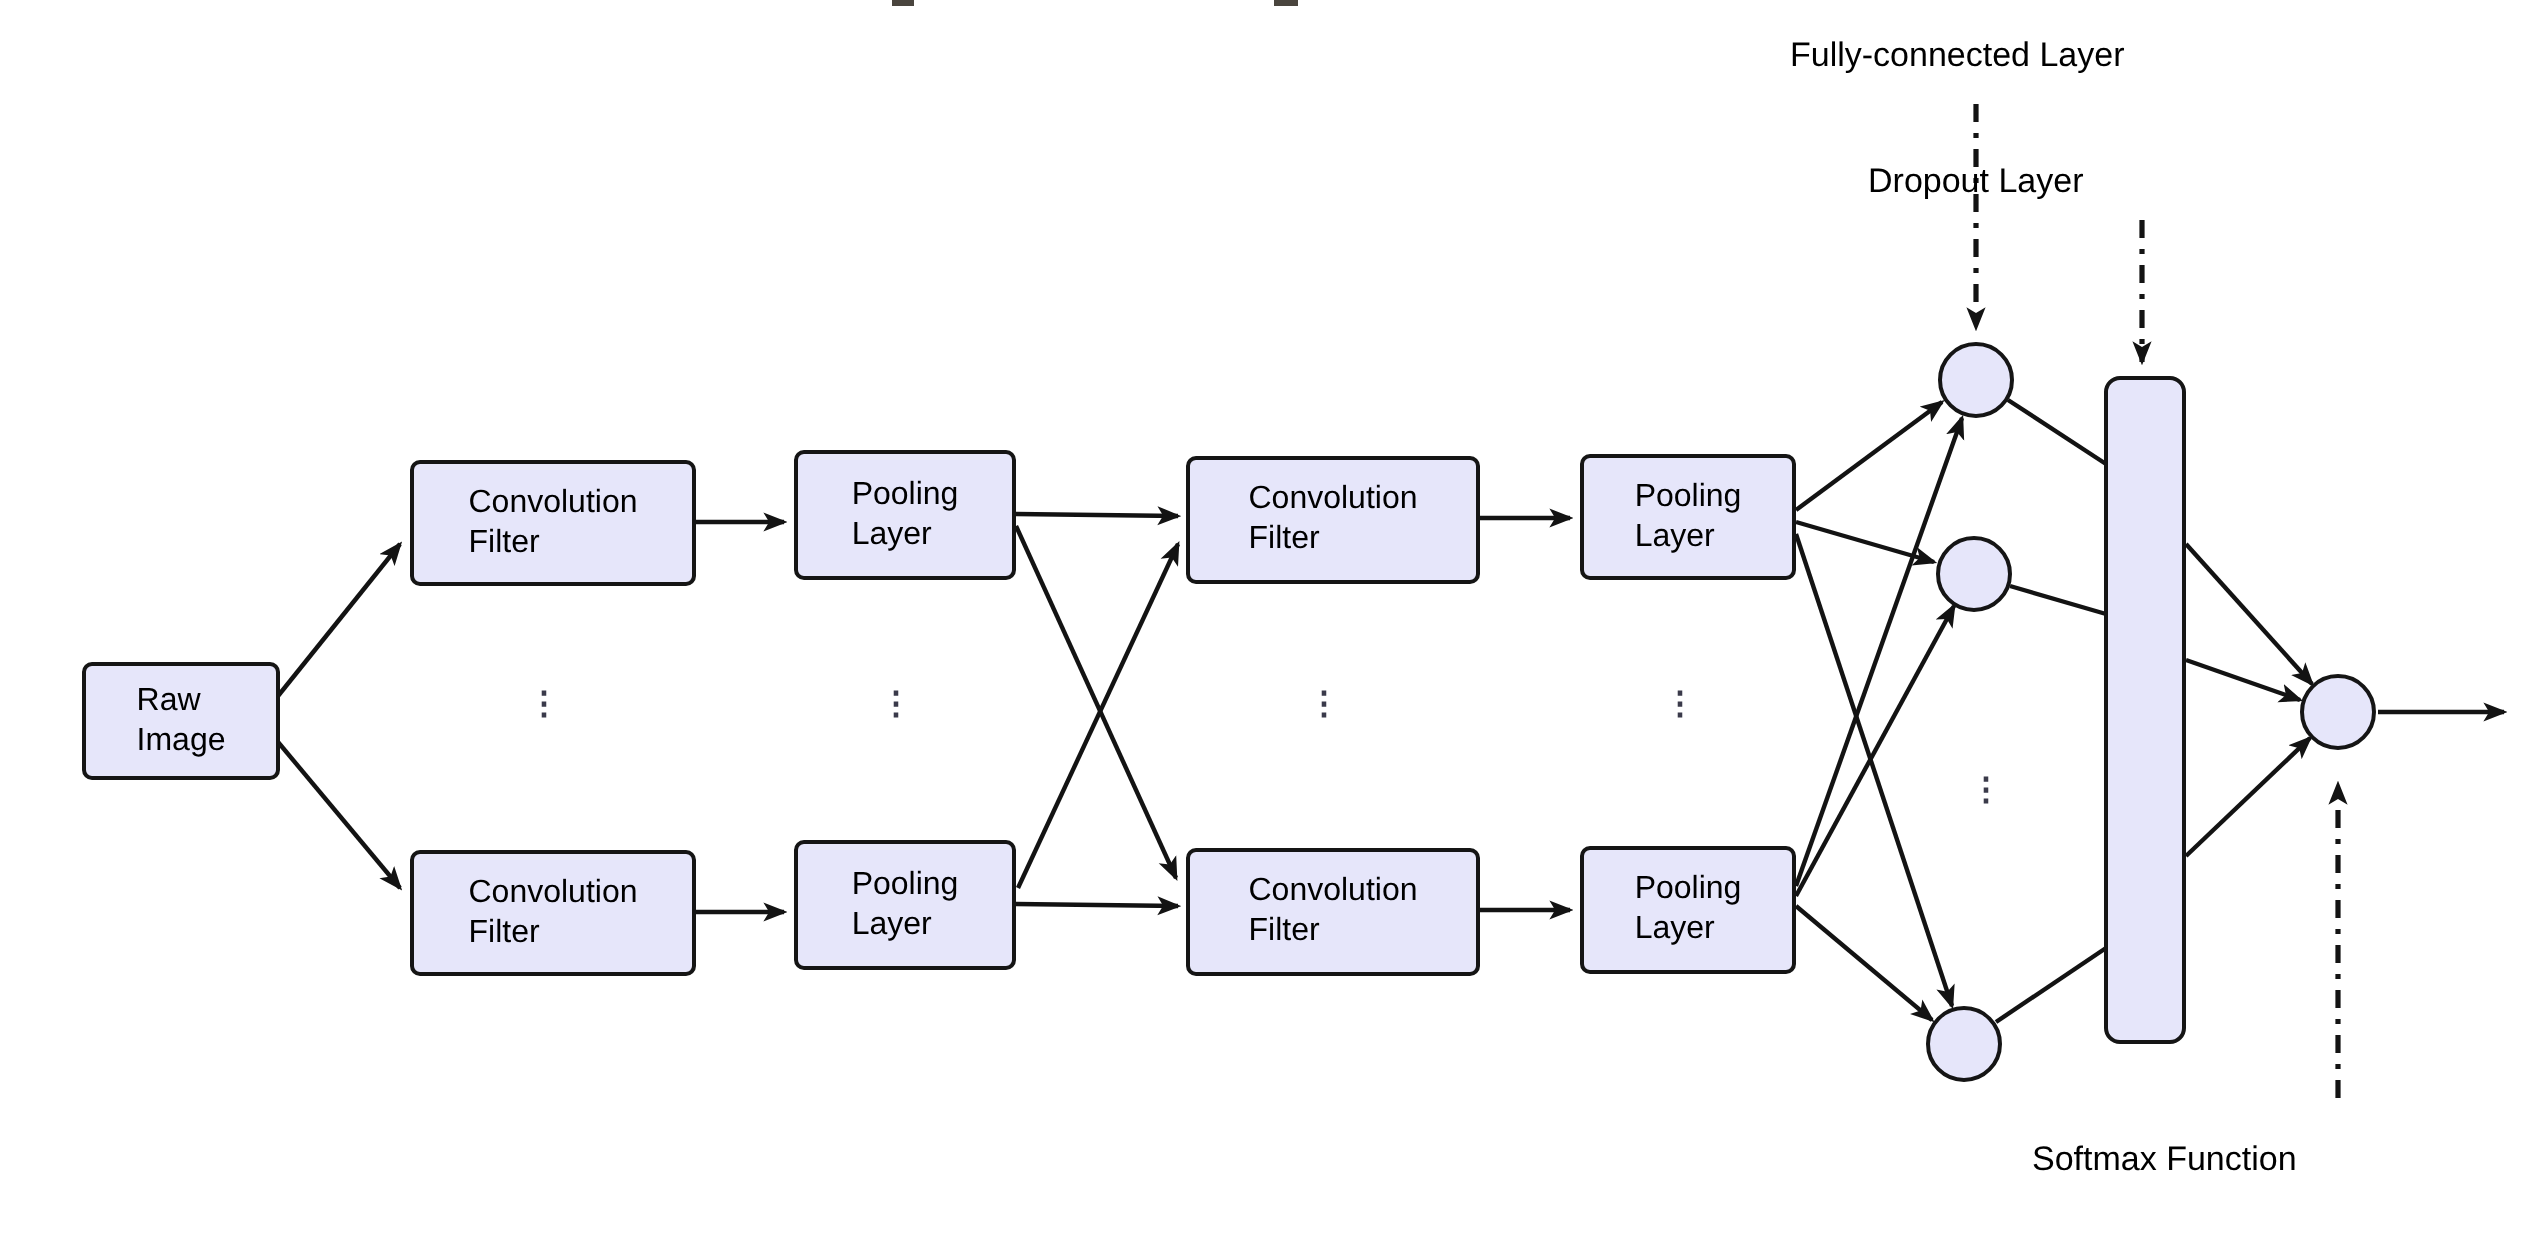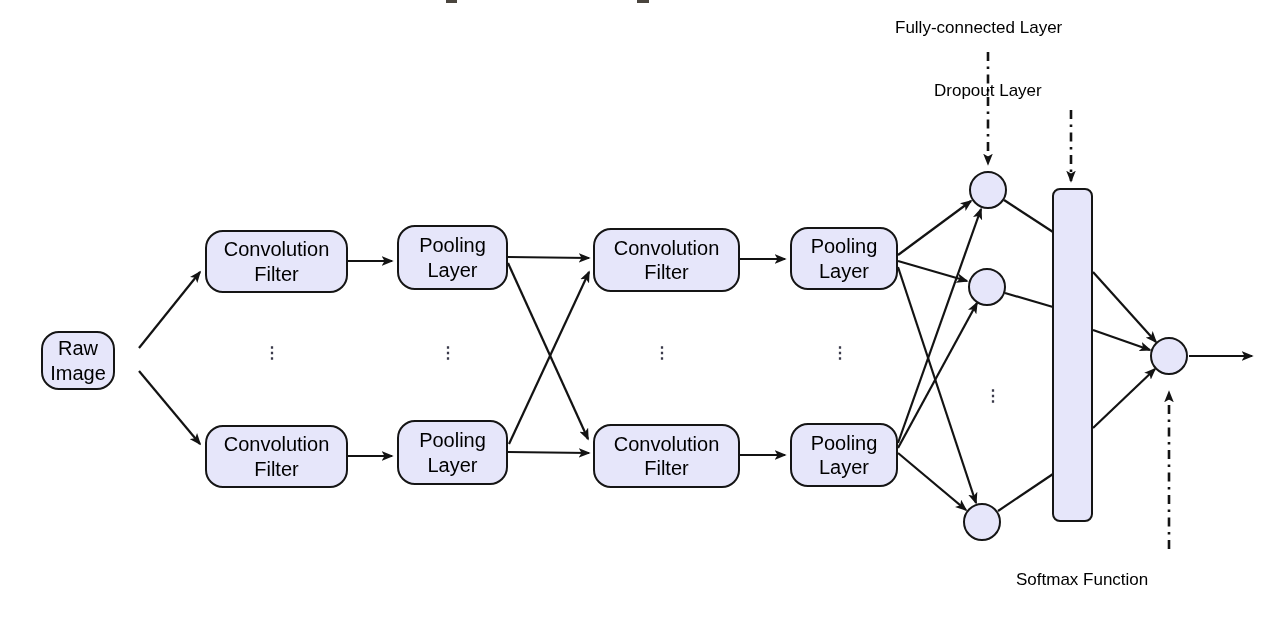--- a/index.html
+++ b/index.html
@@ -7,23 +7,23 @@
     position:relative;width:1272px;height:620px;background:#ffffff;overflow:hidden;
     font-family:"Liberation Sans",sans-serif;color:#000;
   }
   #edges{position:absolute;left:0;top:0;width:1272px;height:620px;color:var(--edge,#131313);}
   .edge{stroke:var(--edge,#131313);stroke-width:2.2;fill:none;}
   .dashdot{stroke:var(--edge,#131313);stroke-width:2.6;fill:none;stroke-dasharray:9 5.5 2.5 5.5;}
   .node{
     position:absolute;box-sizing:border-box;
     background:var(--node-fill,#e6e6fa);
     border:2.5px solid var(--node-border,#151515);
-    border-radius:18px;
+    border-radius:5px;
     display:flex;align-items:center;justify-content:center;
-    text-align:center;font-size:20px;line-height:1.22;
+    font-size:16px;line-height:1.22;
     white-space:pre-line;color:var(--text,#000);
   }
   .neuron{
     position:absolute;box-sizing:border-box;border-radius:50%;
     background:var(--node-fill,#e6e6fa);
     border:2.5px solid var(--node-border,#151515);
   }
   .bar{
     position:absolute;box-sizing:border-box;border-radius:8px;
     background:var(--node-fill,#e6e6fa);
@@ -80,21 +80,21 @@
     <line class="edge" x1="1093" y1="330" x2="1150" y2="350" marker-end="url(#arrow)"></line>
     <line class="edge" x1="1093" y1="428" x2="1155" y2="369" marker-end="url(#arrow)"></line>
 
     <line class="edge" x1="1189" y1="356" x2="1252" y2="356" marker-end="url(#arrow)"></line>
 
     <line class="dashdot" x1="988" y1="52" x2="988" y2="164" marker-end="url(#arrow)"></line>
     <line class="dashdot" x1="1071" y1="110" x2="1071" y2="181" marker-end="url(#arrow)"></line>
     <line class="dashdot" x1="1169" y1="549" x2="1169" y2="392" marker-end="url(#arrow)"></line>
   </svg>
 
-  <div class="node" style="left:41px;top:331px;width:74px;height:59px;">Raw
+  <div class="node" style="left:41px;top:331px;width:99px;height:59px;">Raw
 Image</div>
   <div class="node" style="left:205px;top:230px;width:143px;height:63px;">Convolution
 Filter</div>
   <div class="node" style="left:205px;top:425px;width:143px;height:63px;">Convolution
 Filter</div>
   <div class="node" style="left:397px;top:225px;width:111px;height:65px;">Pooling
 Layer</div>
   <div class="node" style="left:397px;top:420px;width:111px;height:65px;">Pooling
 Layer</div>
   <div class="node" style="left:593px;top:228px;width:147px;height:64px;">Convolution

